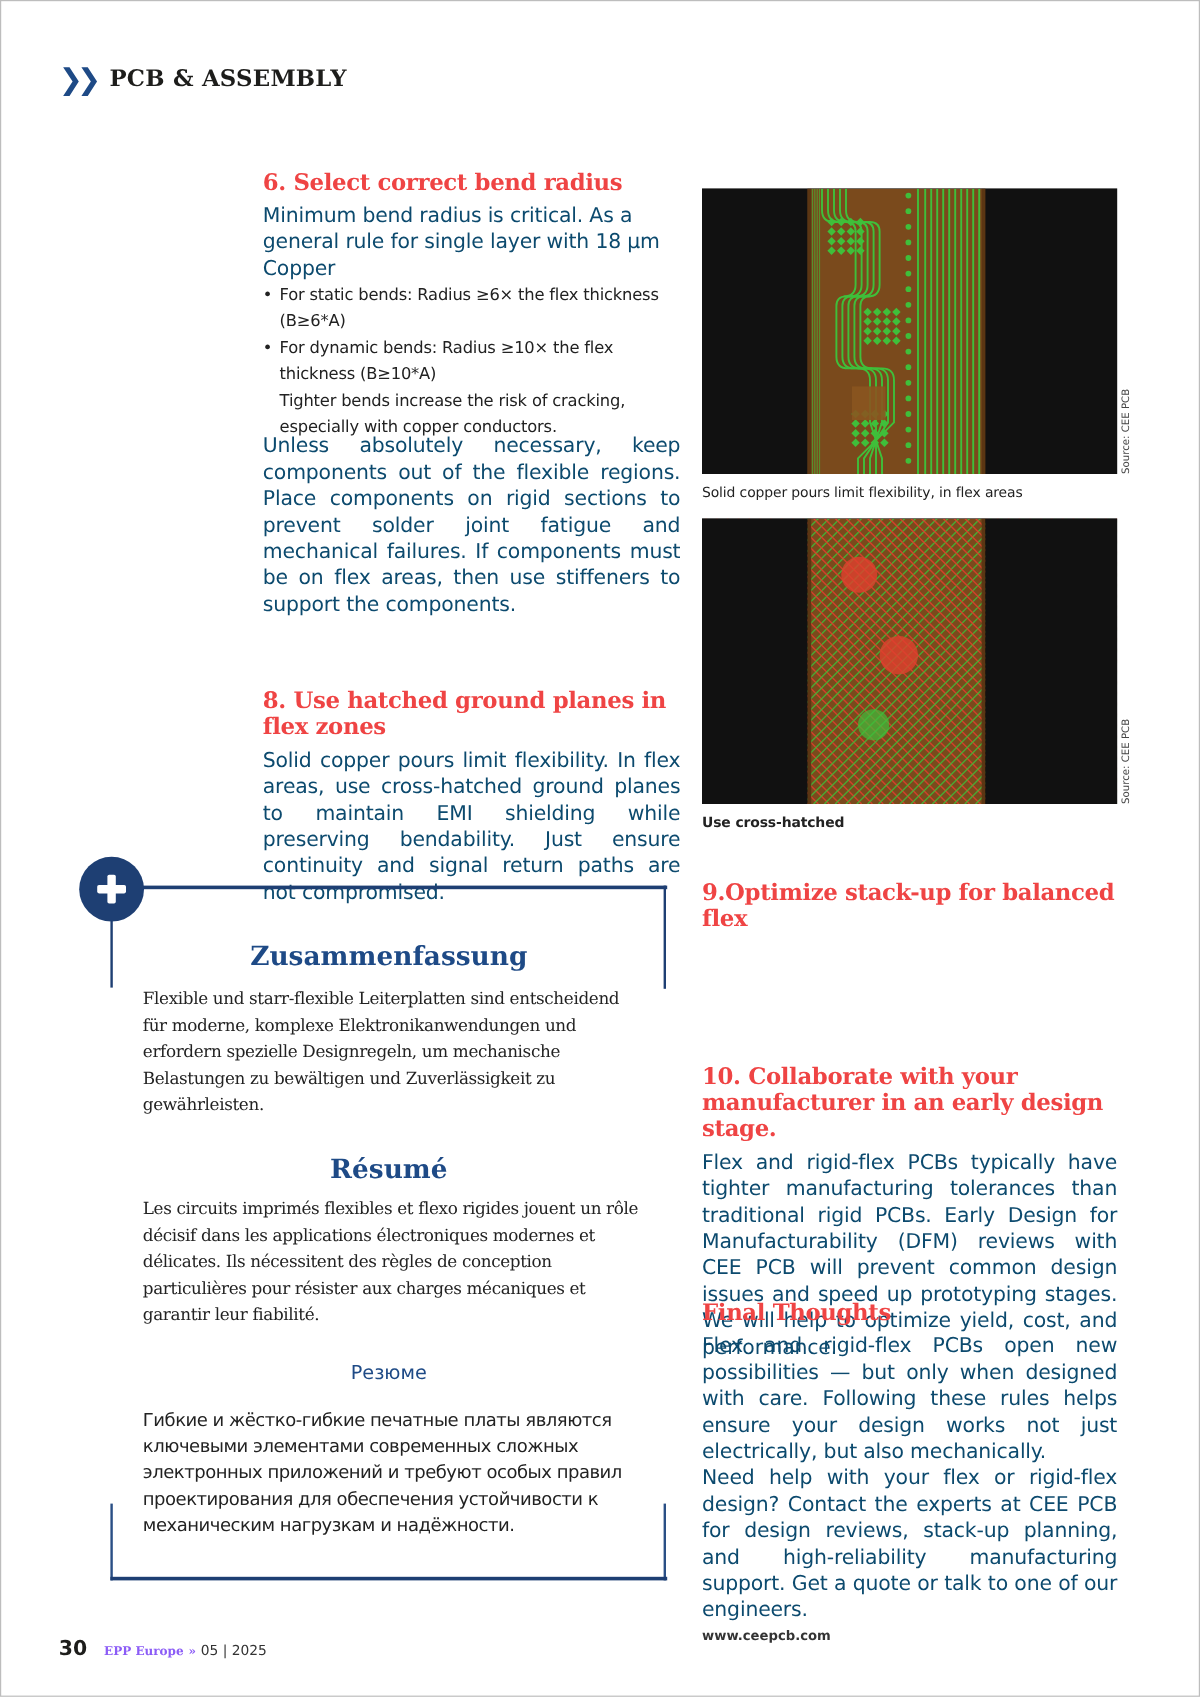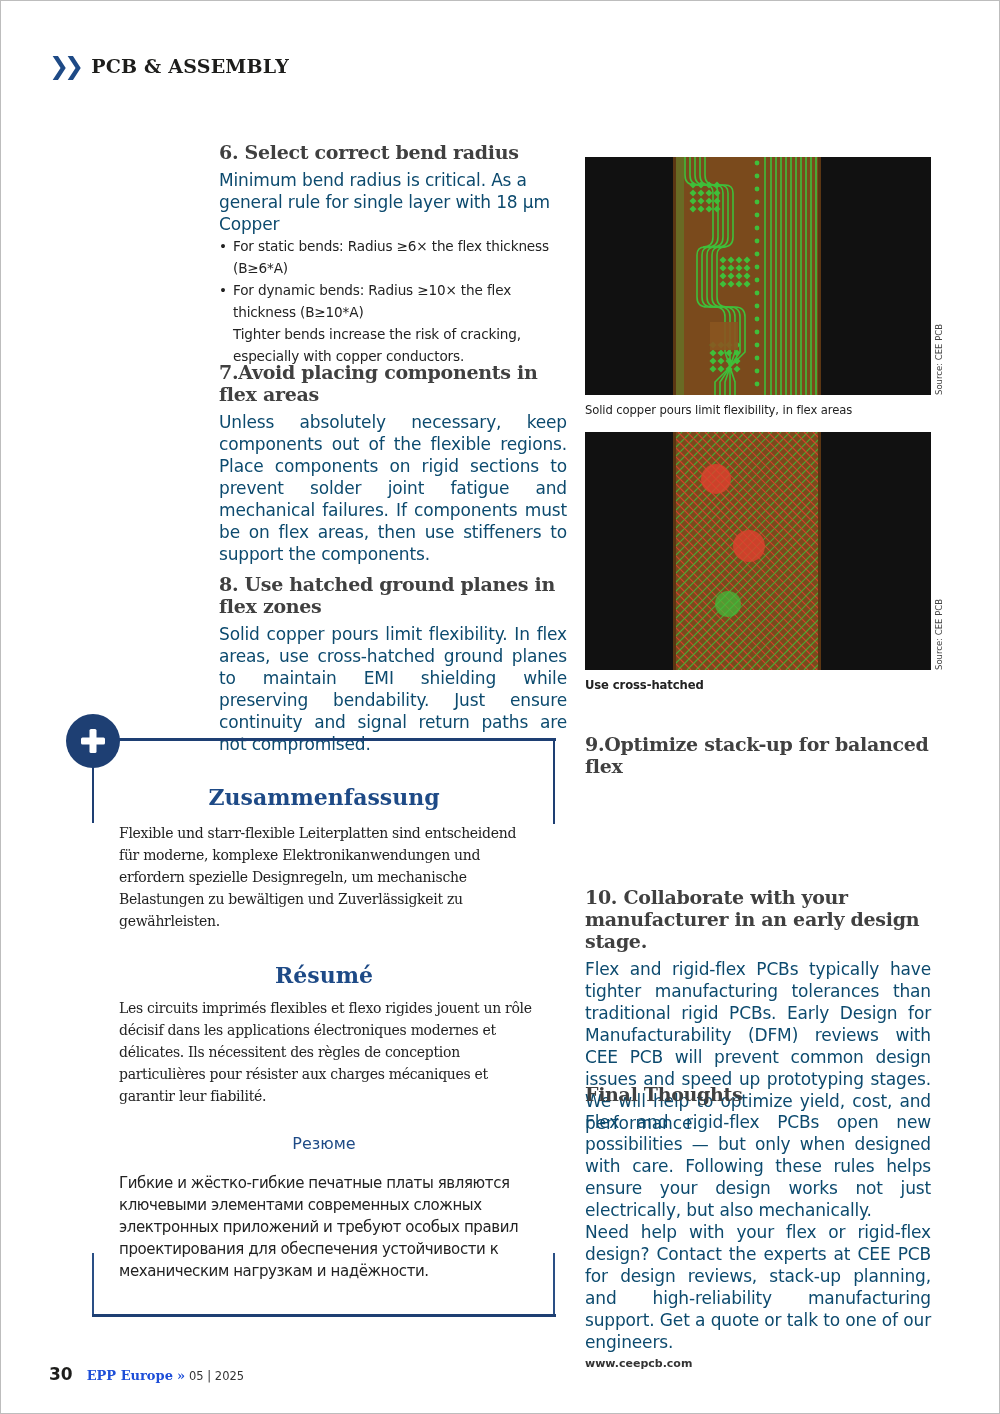--- a/index.html
+++ b/index.html
@@ -10,21 +10,21 @@
     }
     .abs { position: absolute; }
 
     
     .section-tag { left: 48px; top: 54px; display: flex; align-items: center; gap: 6px; }
     .section-tag .chev { color: #1e4a86; font-weight: bold; font-size: 24px; letter-spacing: -5px; font-family: "DejaVu Sans", sans-serif; margin-right: 6px; line-height: 22px; }
     .section-tag .label { font-family: "DejaVu Serif", serif; font-weight: bold; font-size: 19px; color: #1d1d1b; letter-spacing: 0.2px; }
 
     
     .col { font-family: "DejaVu Sans", sans-serif; }
-    .h2 { font-family: "DejaVu Serif", serif; font-weight: bold; font-size: 19px; line-height: 22px; margin: 0 0 6px 0; color: #404040; letter-spacing: -0.3px; }
+    .h2 { font-family: "DejaVu Serif", serif; font-weight: bold; font-size: 19px; line-height: 22px; margin: 0 0 6px 0; color: #ef4444; letter-spacing: -0.3px; }
     .p { font-size: 17px; line-height: 22px; margin: 0; text-align: justify; letter-spacing: -0.15px; color: #0c4a6e; }
     .p.left { text-align: left; }
     .bul { display: flex; font-size: 13.6px; line-height: 22px; letter-spacing: -0.15px; color: #222; }
     .bul .dot { width: 14px; flex: none; }
     .indent { padding-left: 14px; font-size: 13.6px; line-height: 22px; letter-spacing: -0.15px; color: #222; }
 
     .colA { left: 218px; width: 348px; }
     .colB { left: 584px; width: 346px; }
 
     
@@ -45,21 +45,21 @@
 
     .sum-h { font-family: "DejaVu Serif", serif; font-size: 22px; color: #1e4a86; text-align: center; width: 410px; left: 118px; font-weight: normal; }
     .sum-h.bold { font-weight: bold; }
     .sum-h.sans { font-family: "DejaVu Sans", sans-serif; font-weight: normal; font-size: 16px; }
     .sum-p { left: 118px; width: 420px; font-family: "DejaVu Serif", serif; font-size: 14px; line-height: 22px; color: #222; letter-spacing: -0.3px; }
     .sum-p.sans { font-family: "DejaVu Sans", sans-serif; font-size: 15px; letter-spacing: -0.4px; }
 
     
     .footer { left: 48px; top: 1363px; display: flex; align-items: baseline; gap: 14px; }
     .footer .pg { font-size: 17px; font-weight: bold; color: #1d1d1b; }
-    .footer .mag { font-family: "DejaVu Serif", serif; font-weight: bold; font-size: 13px; color: #1d4ed8; }
+    .footer .mag { font-family: "DejaVu Serif", serif; font-weight: bold; font-size: 10px; color: #8b5cf6; }
     .footer .issue { font-size: 11.5px; color: #333; margin-left: -10px; }
   </style>
 </head>
 <body>
 
 <div class="abs section-tag">
   <span class="chev">❯❯</span>
   <span class="label">PCB &amp; ASSEMBLY</span>
 </div>
 
@@ -73,23 +73,20 @@
       <span>For static bends: Radius ≥6× the flex thickness (B≥6*A)</span>
     </div>
   <div class="bul">
       <span class="dot">•</span>
       <span>For dynamic bends: Radius ≥10× the flex thickness (B≥10*A)</span>
     </div>
   <div class="indent">Tighter bends increase the risk of cracking, especially with copper conductors.</div>
 </div>
 
 <div class="abs col colA" style="top:360px;">
-  <h2 class="h2">
-    <span>7.</span><span>Avoid placing components in flex areas</span>
-  </h2>
   <p class="p">Unless absolutely necessary, keep components out of the flexible regions. Place components on rigid sections to prevent solder joint fatigue and mechanical failures. If components must be on flex areas, then use stiffeners to support the components.</p>
 </div>
 
 <div class="abs col colA" style="top:535px;margin-top:37px;">
   <h2 class="h2">
     <span>8.</span> <span>Use hatched ground planes in flex zones</span>
   </h2>
   <p class="p">Solid copper pours limit flexibility. In flex areas, use cross-hatched ground planes to maintain EMI shielding while preserving bendability. Just ensure continuity and signal return paths are not compromised.</p>
 </div>
 

